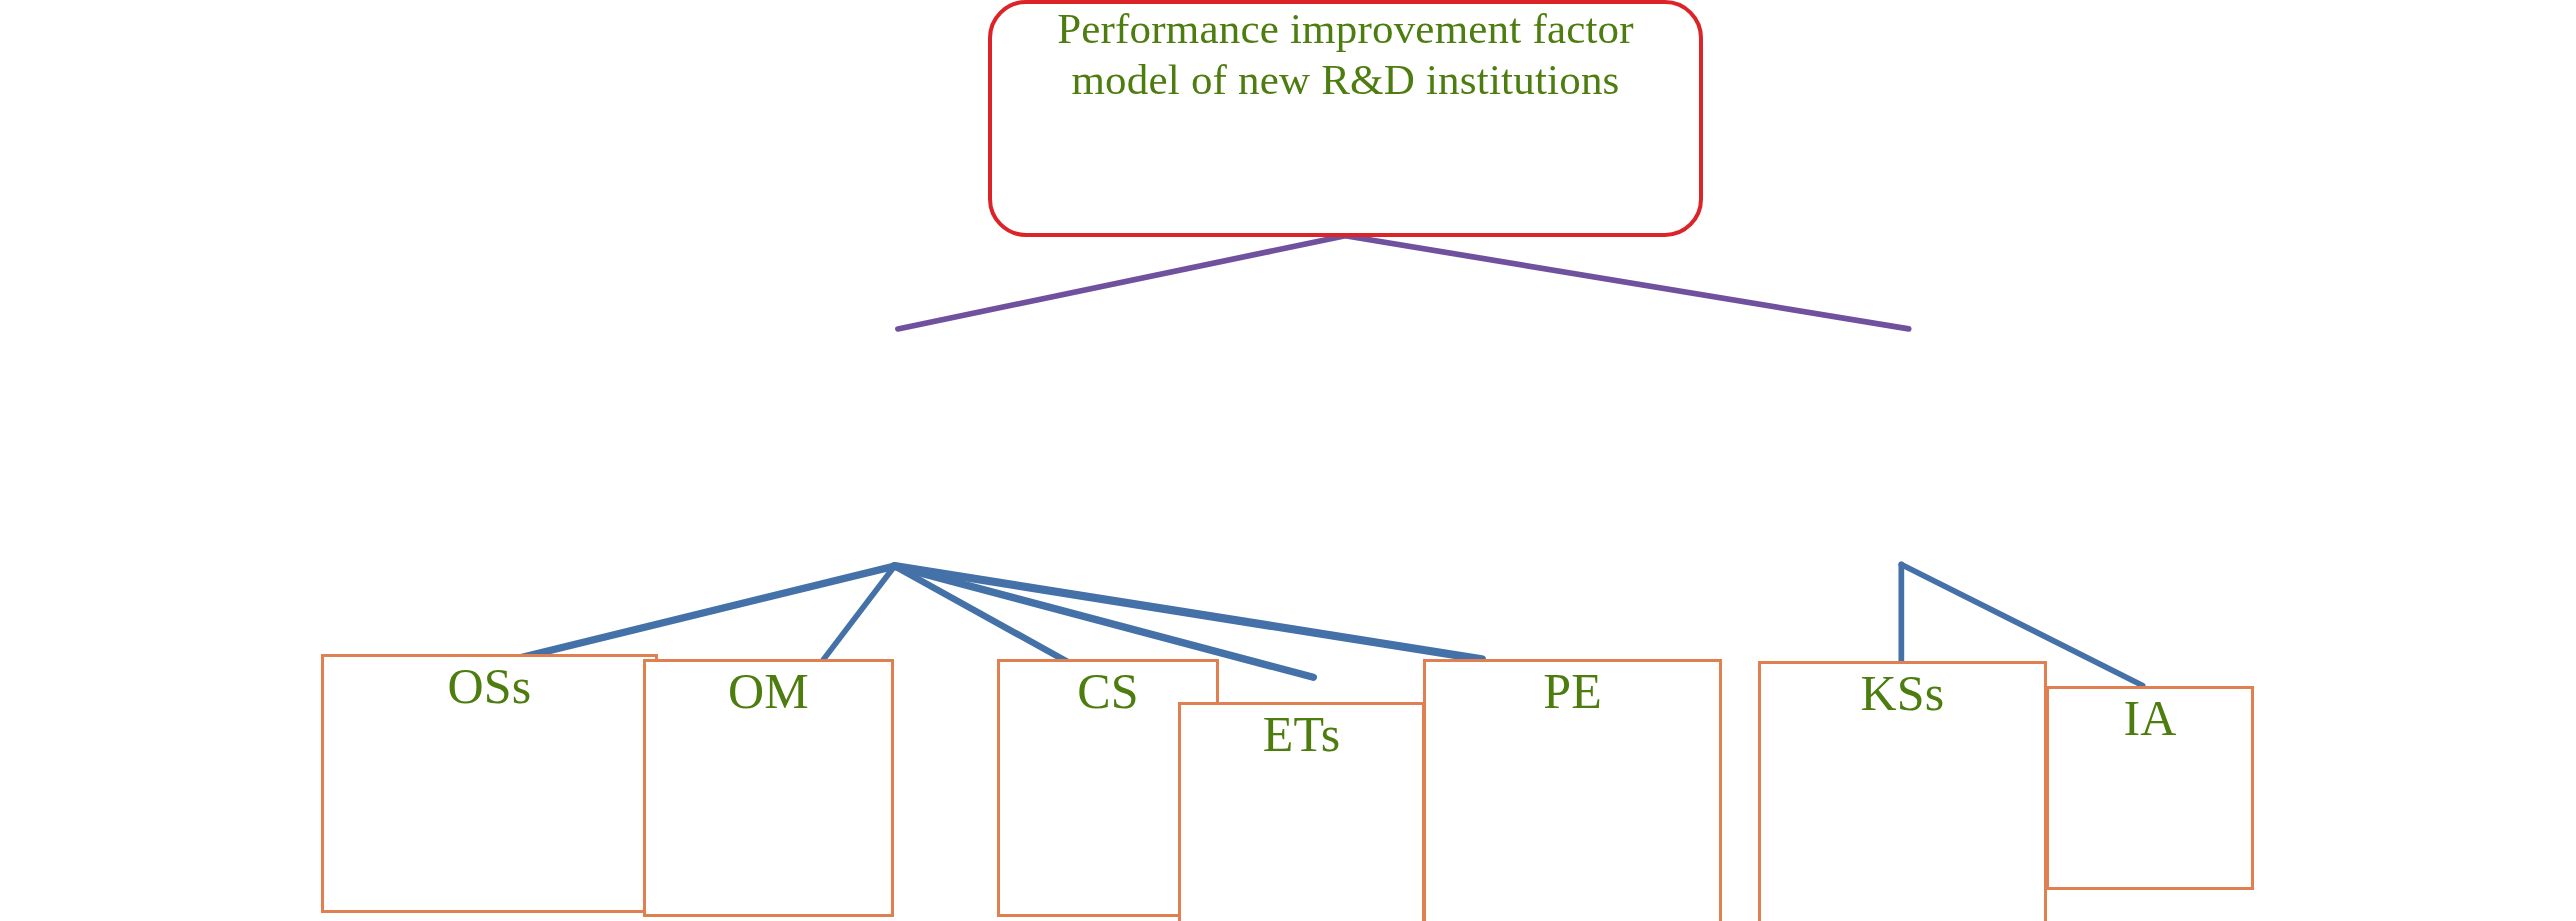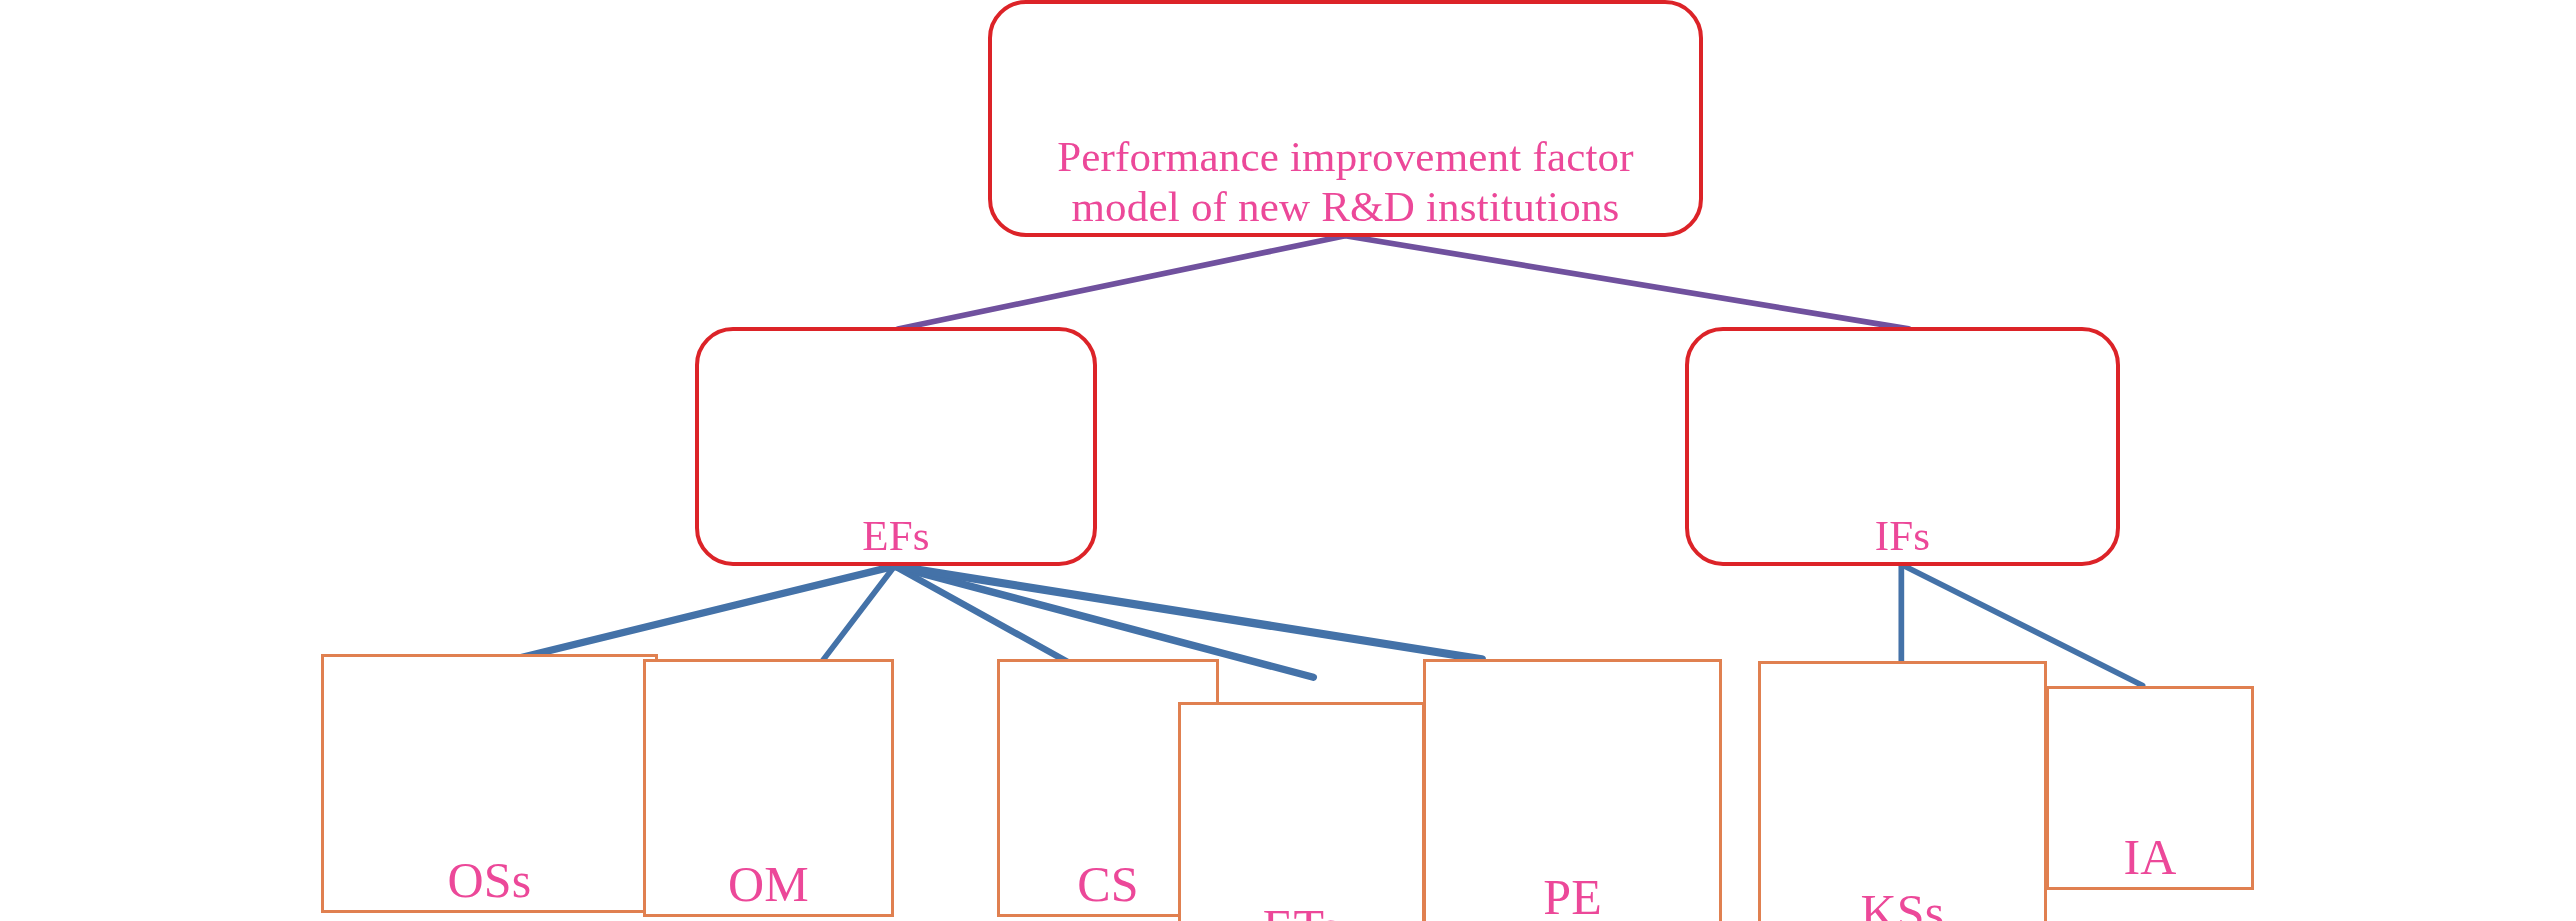--- a/index.html
+++ b/index.html
@@ -22,25 +22,25 @@
     left: 0;
     top: 0;
     width: 2576px;
     height: 922px;
     pointer-events: none;
   }
   .node {
     position: absolute;
     box-sizing: border-box;
     display: flex;
-    align-items: flex-end;
+    align-items: flex-start;
     justify-content: center;
     text-align: center;
     background: #ffffff;
-    color: #ec4899;
+    color: #4d7c0f;
   }
   .node-rounded {
     border: 4.9px solid #DC2328;
     border-radius: 38px;
   }
   .node-rect {
     border: 3.3px solid #E08050;
     border-radius: 0;
   }
   .node-label {
@@ -72,27 +72,21 @@
     <line x1="2325" y1="690" x2="2620" y2="838" stroke="#4472A8" stroke-width="7" stroke-linecap="round"></line>
   </svg>
 
   <div class="node node-rounded" style="left:988px; top:0px; width:715px; height:237px;">
     <span class="node-label root-label">
       <span>Performance improvement factor</span><br>
       <span>model of new R&amp;D institutions</span>
     </span>
   </div>
 
-  <div class="node node-rounded" style="left:695px; top:327px; width:402px; height:239px;">
-    <span class="node-label mid-label">EFs</span>
-  </div>
 
-  <div class="node node-rounded" style="left:1685px; top:327px; width:435px; height:239px;">
-    <span class="node-label mid-label">IFs</span>
-  </div>
 
   <div class="node node-rect" style="left:321px; top:654px; width:337px; height:259px;">
     <span class="node-label leaf-label">OSs</span>
   </div>
 
   <div class="node node-rect" style="left:643px; top:659px; width:251px; height:258px;">
     <span class="node-label leaf-label">OM</span>
   </div>
 
   <div class="node node-rect" style="left:957px; top:659px; width:222px; height:258px;margin-left:40px;">

